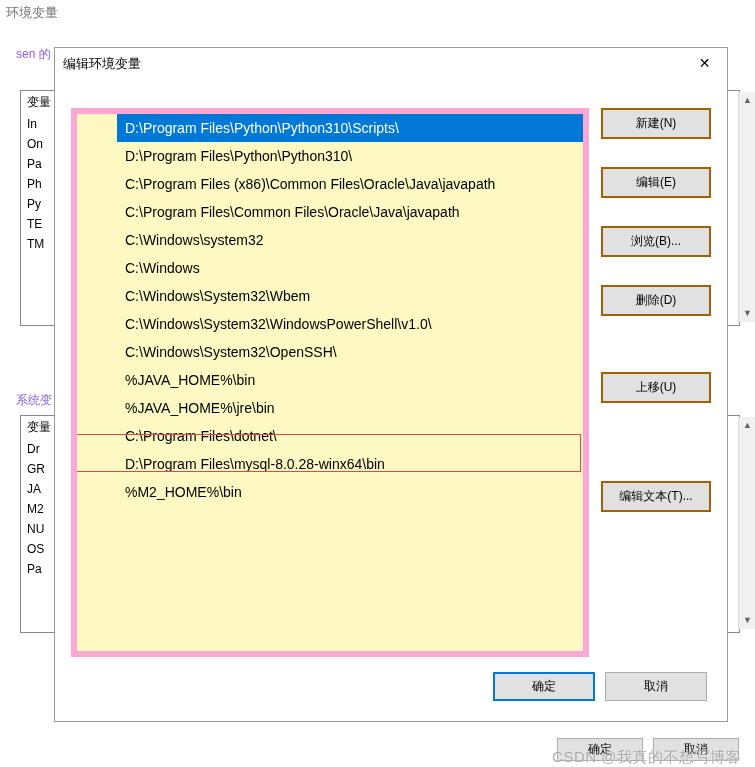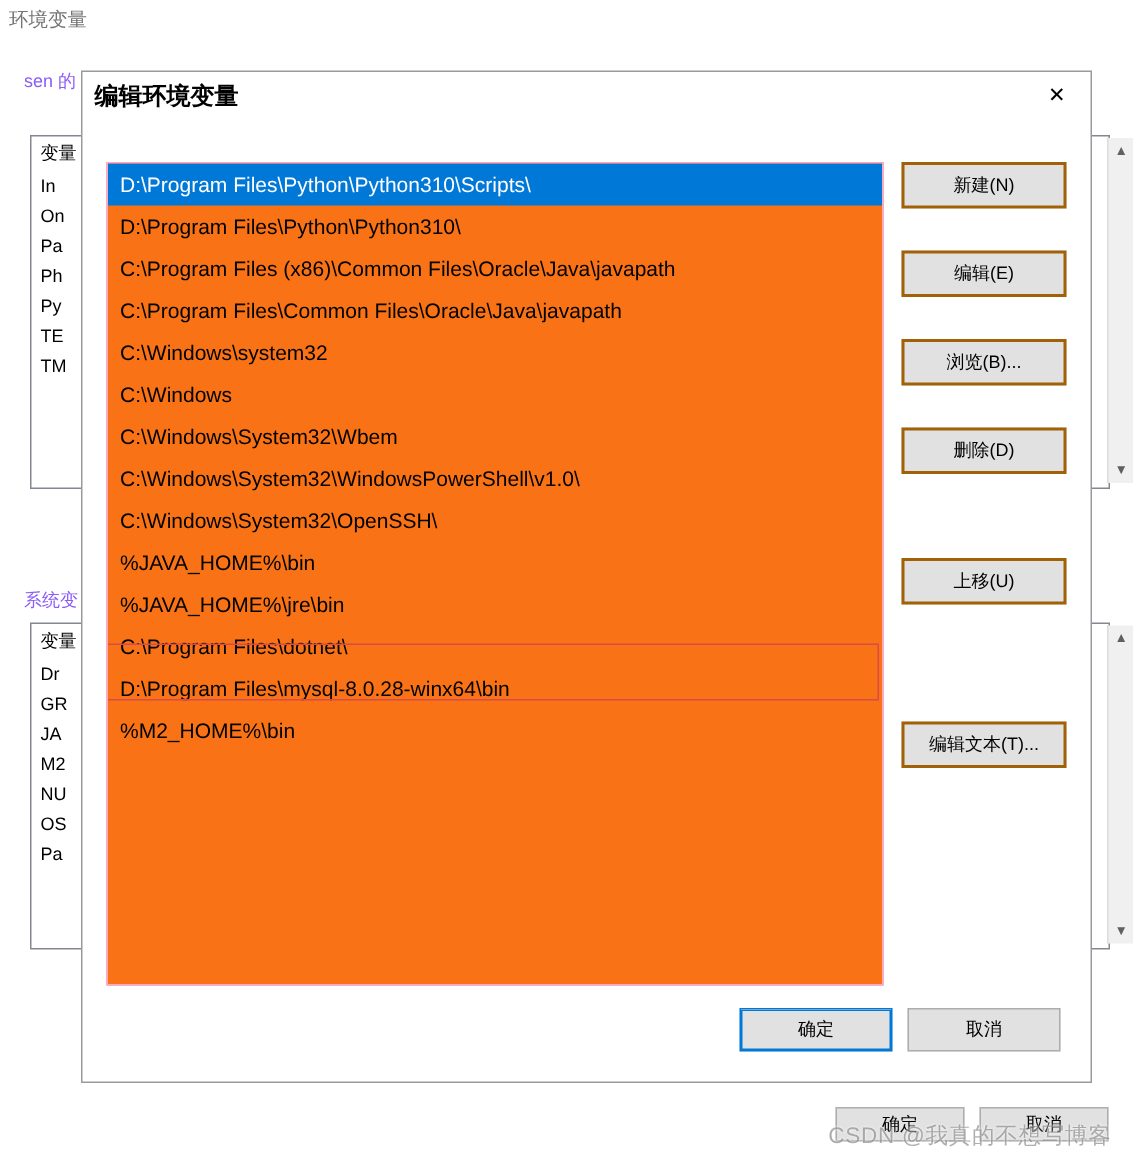--- a/index.html
+++ b/index.html
@@ -41,36 +41,37 @@
   .fg {
     position: absolute; left: 54px; top: 47px;
     width: 672px; height: 673px;
     background: #fff; border: 1px solid #9a9a9a;
     box-shadow: 0 0 0 0;
   }
   .fg-titlebar {
     position: relative; height: 32px; border-bottom: 1px solid #dfdfdf0;
     display: flex; align-items: center; padding: 0 8px;
   }
-  .fg-title { font-size: 16px; font-weight: bold; }
+  .fg-title { font-size: 13px; }
   .fg-close {
     position: absolute; right: 0; top: 0; width: 45px; height: 30px;
     display:flex; align-items:center; justify-content:center;
     font-size: 14px; color:#000;
   }
   .fg-body {
     position: absolute; left: 16px; right: 16px; top: 60px; bottom: 64px;
     display: flex; gap: 12px;
   }
   .listbox {
     flex: 1 1 auto;
-    border: 1px solid #f9a8d4;
-    background: #f97316;
+    border: 6px solid #f9a8d4;
+    background: #fef9c3;
     overflow: hidden;
     position: relative;
+    padding-left: 40px;
   }
   .listbox .item {
     padding: 4px 8px; font-size: 14px; line-height: 20px;
     white-space: nowrap; overflow: hidden; text-overflow: clip;
   }
   .listbox .item.selected {
     background: #0078d7; color: #fff;
   }
   .highlight-box {
     position:absolute; border:1px solid #d94a4a; pointer-events:none;

